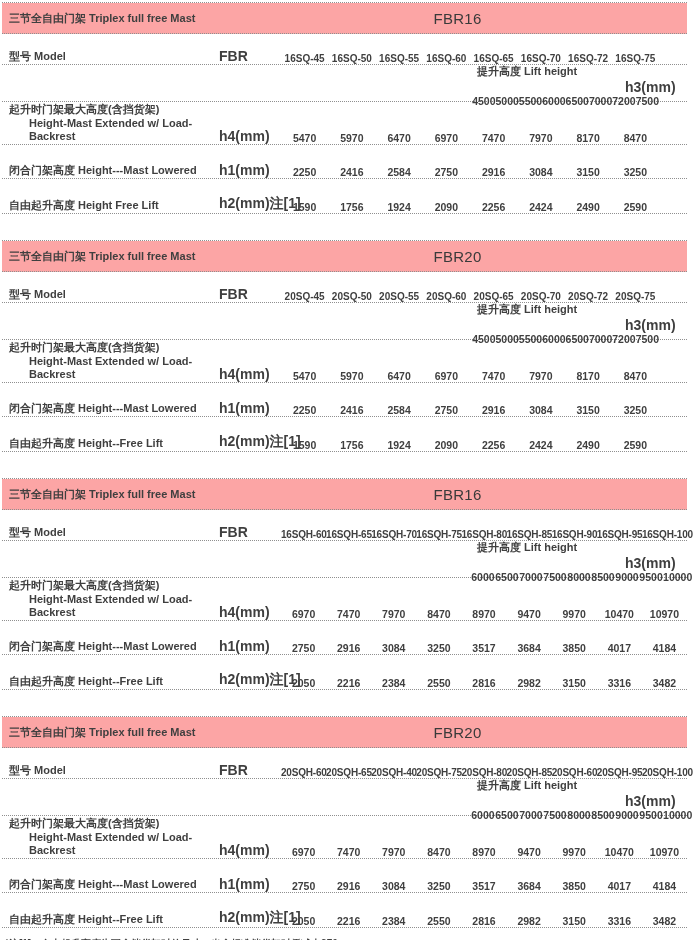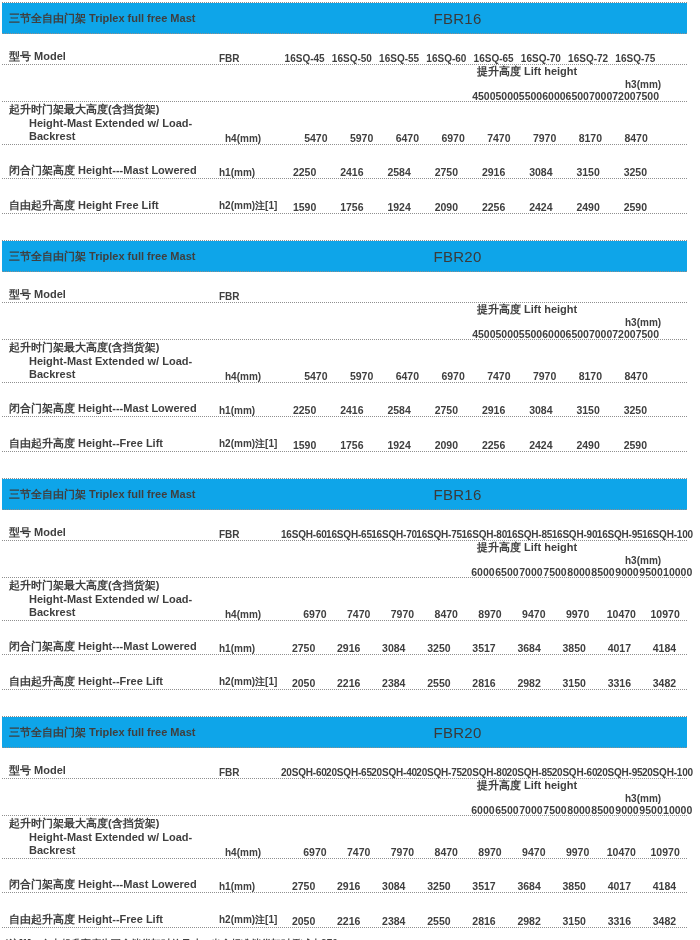--- a/index.html
+++ b/index.html
@@ -8,41 +8,41 @@
     font-family:"Liberation Sans", sans-serif;
     color:#3f3f3f;
     overflow:hidden;
   }
   .page { padding:2px 13px 0 2px; }
 
   .table-block { border-top:1px dotted #8f8f8f; }
   .table-block + .table-block { margin-top:26px; }
 
   .section-bar {
-    position:relative; height:30px; background:#0ea5e9;
+    position:relative; height:30px; background:#fca5a5;
     border-bottom:1px dotted #8f8f8f;
     display:flex; align-items:center;
   }
   .section-title { font-weight:bold; font-size:11px; padding-left:7px; white-space:nowrap; }
   .series-title {
     position:absolute; left:66.5%; top:50%;
     transform:translate(-50%,-50%);
     font-size:15px; font-weight:400; color:#3a3a3a; letter-spacing:0.3px;
   }
 
   .t-row { display:flex; align-items:flex-end; border-bottom:1px dotted #8f8f8f; }
   .row-model { height:30px; }
   .row-h3 { height:36px;flex-direction:column; }
-  .row-h4 { height:42px;gap:6px; }
+  .row-h4 { height:42px; }
   .row-h1 { height:33px; }
   .row-h2 { height:34px; }
 
   .cell-label { width:210px; padding-left:7px; font-weight:bold; font-size:11px; line-height:1.25; }
   .cell-label .lbl2 { font-weight:bold;padding-left:20px; }
-  .cell-unit  { width:62px; font-weight:bold; font-size:10px; white-space:nowrap; }
+  .cell-unit  { width:62px; font-weight:bold; font-size:14px; white-space:nowrap; }
   .cell-data  { flex:1; display:flex; min-width:0; }
   .cols-8 .cell-data { padding-right:28px; }
   .cell-v {
     flex:1; text-align:center; font-weight:bold; font-size:10.5px;
     white-space:nowrap; min-width:0;
   }
   .row-model .cell-v { font-size:10px;margin-top:44px; }
   .cols-9 .row-model .cell-v { font-size:10px; letter-spacing:-0.2px; }
 
   .notes { margin-top:9px; padding-left:3px; }
@@ -139,20 +139,30 @@
         </div>
       </section>
       <section class="table-block cols-8">
         <div class="section-bar">
           <span class="section-title">三节全自由门架 Triplex  full free Mast</span>
           <span class="series-title">FBR20</span>
         </div>
         <div class="t-row row-model">
           <div class="cell-label">型号  Model</div>
           <div class="cell-unit">FBR</div>
+          <div class="cell-data">
+            <span class="cell-v">20SQ-45</span>
+            <span class="cell-v">20SQ-50</span>
+            <span class="cell-v">20SQ-55</span>
+            <span class="cell-v">20SQ-60</span>
+            <span class="cell-v">20SQ-65</span>
+            <span class="cell-v">20SQ-70</span>
+            <span class="cell-v">20SQ-72</span>
+            <span class="cell-v">20SQ-75</span>
+          </div>
         </div>
         <div class="t-row row-h3">
           <div class="cell-label">
             <div class="lbl1">提升高度  Lift height</div>
           </div>
           <div class="cell-unit">h3(mm)</div>
           <div class="cell-data">
             <span class="cell-v">4500</span>
             <span class="cell-v">5000</span>
             <span class="cell-v">5500</span>

